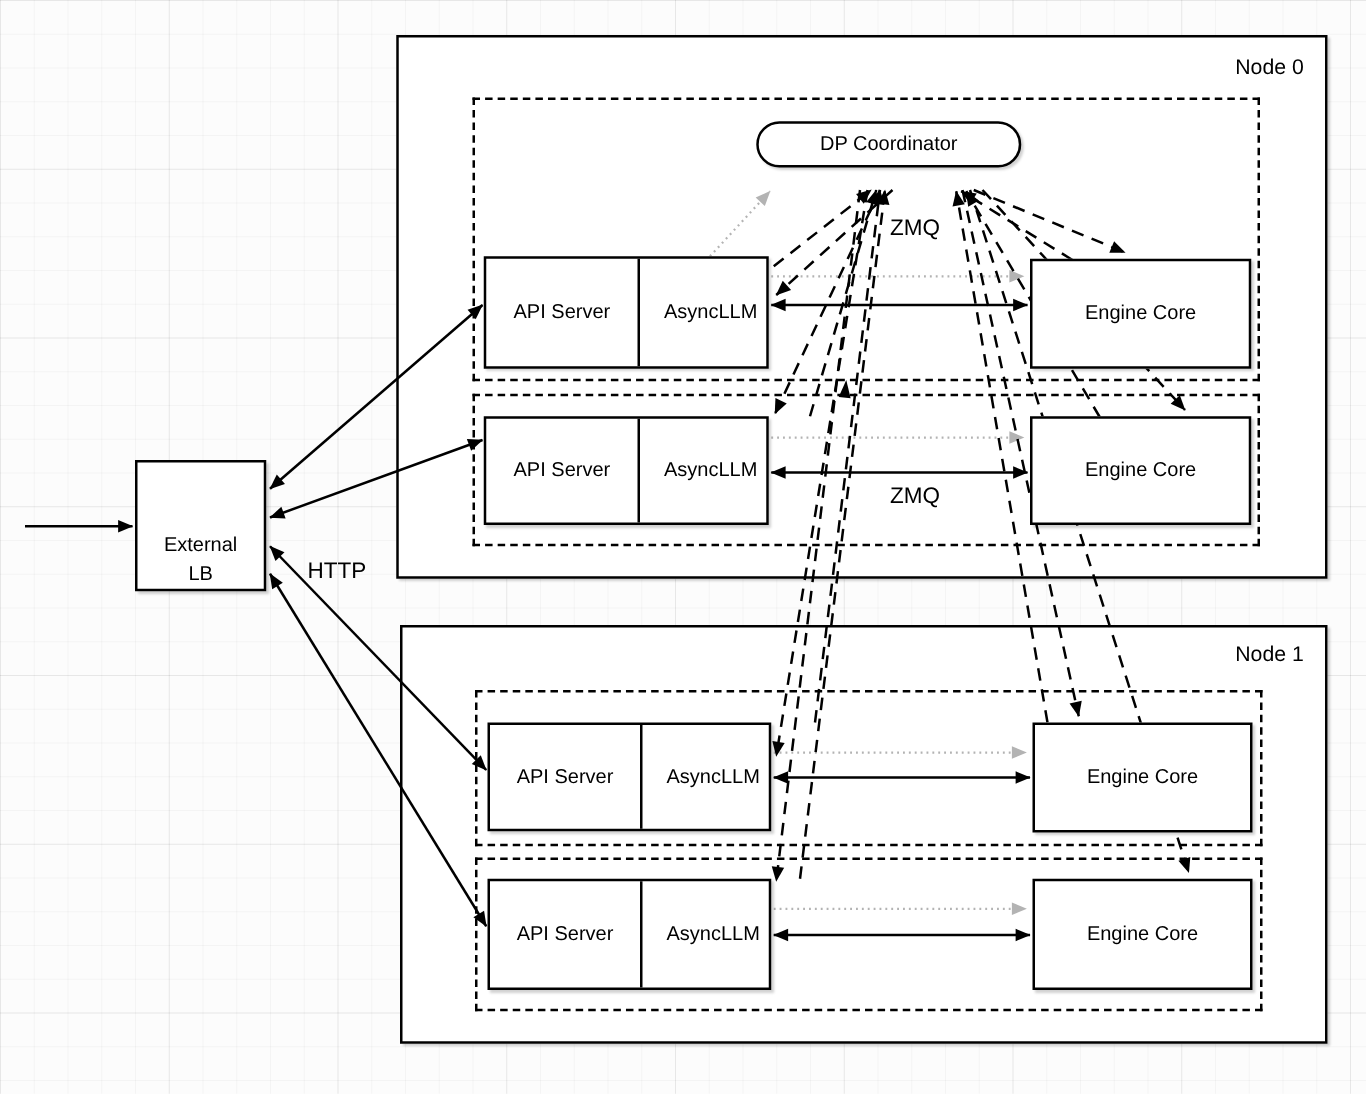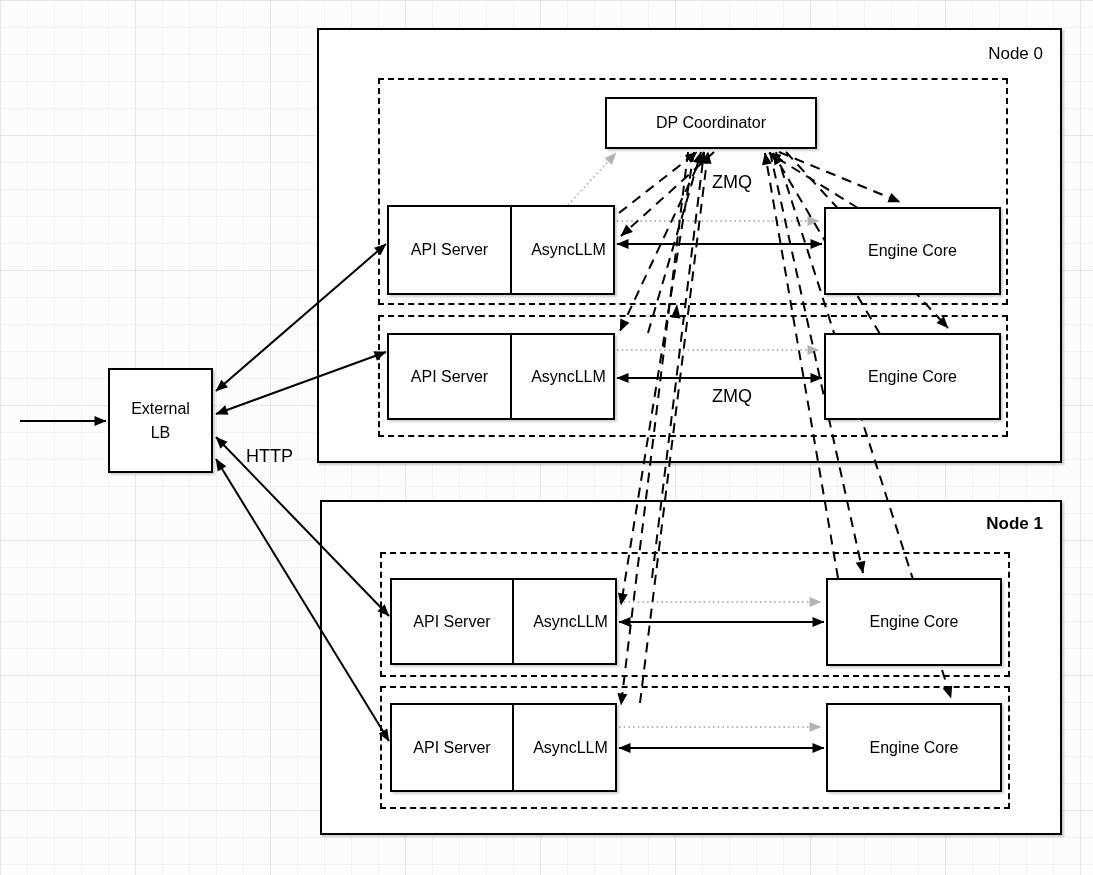--- a/index.html
+++ b/index.html
@@ -59,21 +59,21 @@
     display:flex;align-items:center;justify-content:center;
     font-size:16px;color:#000;height:100%;
     box-sizing:border-box;
   }
   .split-box .cell.first{border-right:2px solid #000;}
   .lb-box{
     position:absolute;
     background:#ffffff;border:2px solid #000;
     box-shadow:2px 2px 2px rgba(0,0,0,0.18);
     box-sizing:border-box;
-    display:flex;flex-direction:column;align-items:center;justify-content:center;
+    display:flex;flex-direction:column;align-items:center;justify-content:flex-end;
     font-size:16px;line-height:1.45;color:#000;
   }
   .edge-label{
     position:absolute;
     font-size:18px;color:#000;
     white-space:nowrap;
   }
   svg#edges{position:absolute;left:0;top:0;pointer-events:none;}
   svg#edges .solid{stroke:#000;stroke-width:2;fill:none;}
   svg#edges .dashed{stroke:#000;stroke-width:2;stroke-dasharray:10 7;fill:none;}
@@ -82,21 +82,21 @@
 </style>
 </head>
 <body>
 
 <div id="canvas">
 
   <div class="node-box" style="left:317px;top:28px;width:745px;height:435px;">
     <div class="node-label" style="right:17px;top:14px;">Node 0</div>
   </div>
   <div class="node-box" style="left:320px;top:500px;width:742px;height:335px;">
-    <div class="node-label" style="right:17px;top:12px;font-weight:bold;">Node 1</div>
+    <div class="node-label" style="right:17px;top:12px;">Node 1</div>
   </div>
 
   <div class="dashed-box" style="left:378px;top:78px;width:630px;height:227px;"></div>
   <div class="dashed-box" style="left:378px;top:315px;width:630px;height:122px;"></div>
   <div class="dashed-box" style="left:380px;top:552px;width:630px;height:125px;"></div>
   <div class="dashed-box" style="left:380px;top:686px;width:630px;height:123px;"></div>
 
   <svg id="edges" width="1093" height="875" viewBox="0 0 1093 875">
     <defs>
       <marker id="mb" viewBox="0 0 14 12" markerWidth="14" markerHeight="12" refX="12.5" refY="6" orient="auto-start-reverse" markerUnits="userSpaceOnUse">
@@ -140,21 +140,21 @@
     <line class="dashed" x1="779" y1="152" x2="900" y2="202" marker-end="url(#mb)"></line>
     <line class="dashed" x1="786" y1="152" x2="948" y2="328" marker-end="url(#mb)"></line>
     <line class="dashed" x1="770" y1="152" x2="863" y2="573" marker-end="url(#mb)"></line>
     <line class="dashed" x1="776" y1="152" x2="951" y2="698" marker-end="url(#mb)"></line>
 
     <line class="dashed" x1="858" y1="208" x2="769" y2="153" marker-end="url(#mb)"></line>
     <line class="dashed" x1="880" y1="334" x2="773" y2="153" marker-end="url(#mb)"></line>
     <line class="dashed" x1="838" y1="578" x2="765" y2="153" marker-end="url(#mb)"></line>
   </svg>
 
-  <div class="comp-box" style="left:605px;top:97px;width:212px;height:52px;">
+  <div class="comp-box" style="left:605px;top:97px;width:212px;height:37px;border-radius:20px;">
     <span>DP Coordinator</span>
   </div>
 
   <div class="split-box" style="left:387px;top:205px;width:228px;height:90px;">
     <div class="cell first" style="width:123px;">API Server</div>
     <div class="cell" style="flex:1;">AsyncLLM</div>
   </div>
   <div class="comp-box" style="left:824px;top:207px;width:177px;height:88px;">
     <span>Engine Core</span>
   </div>

